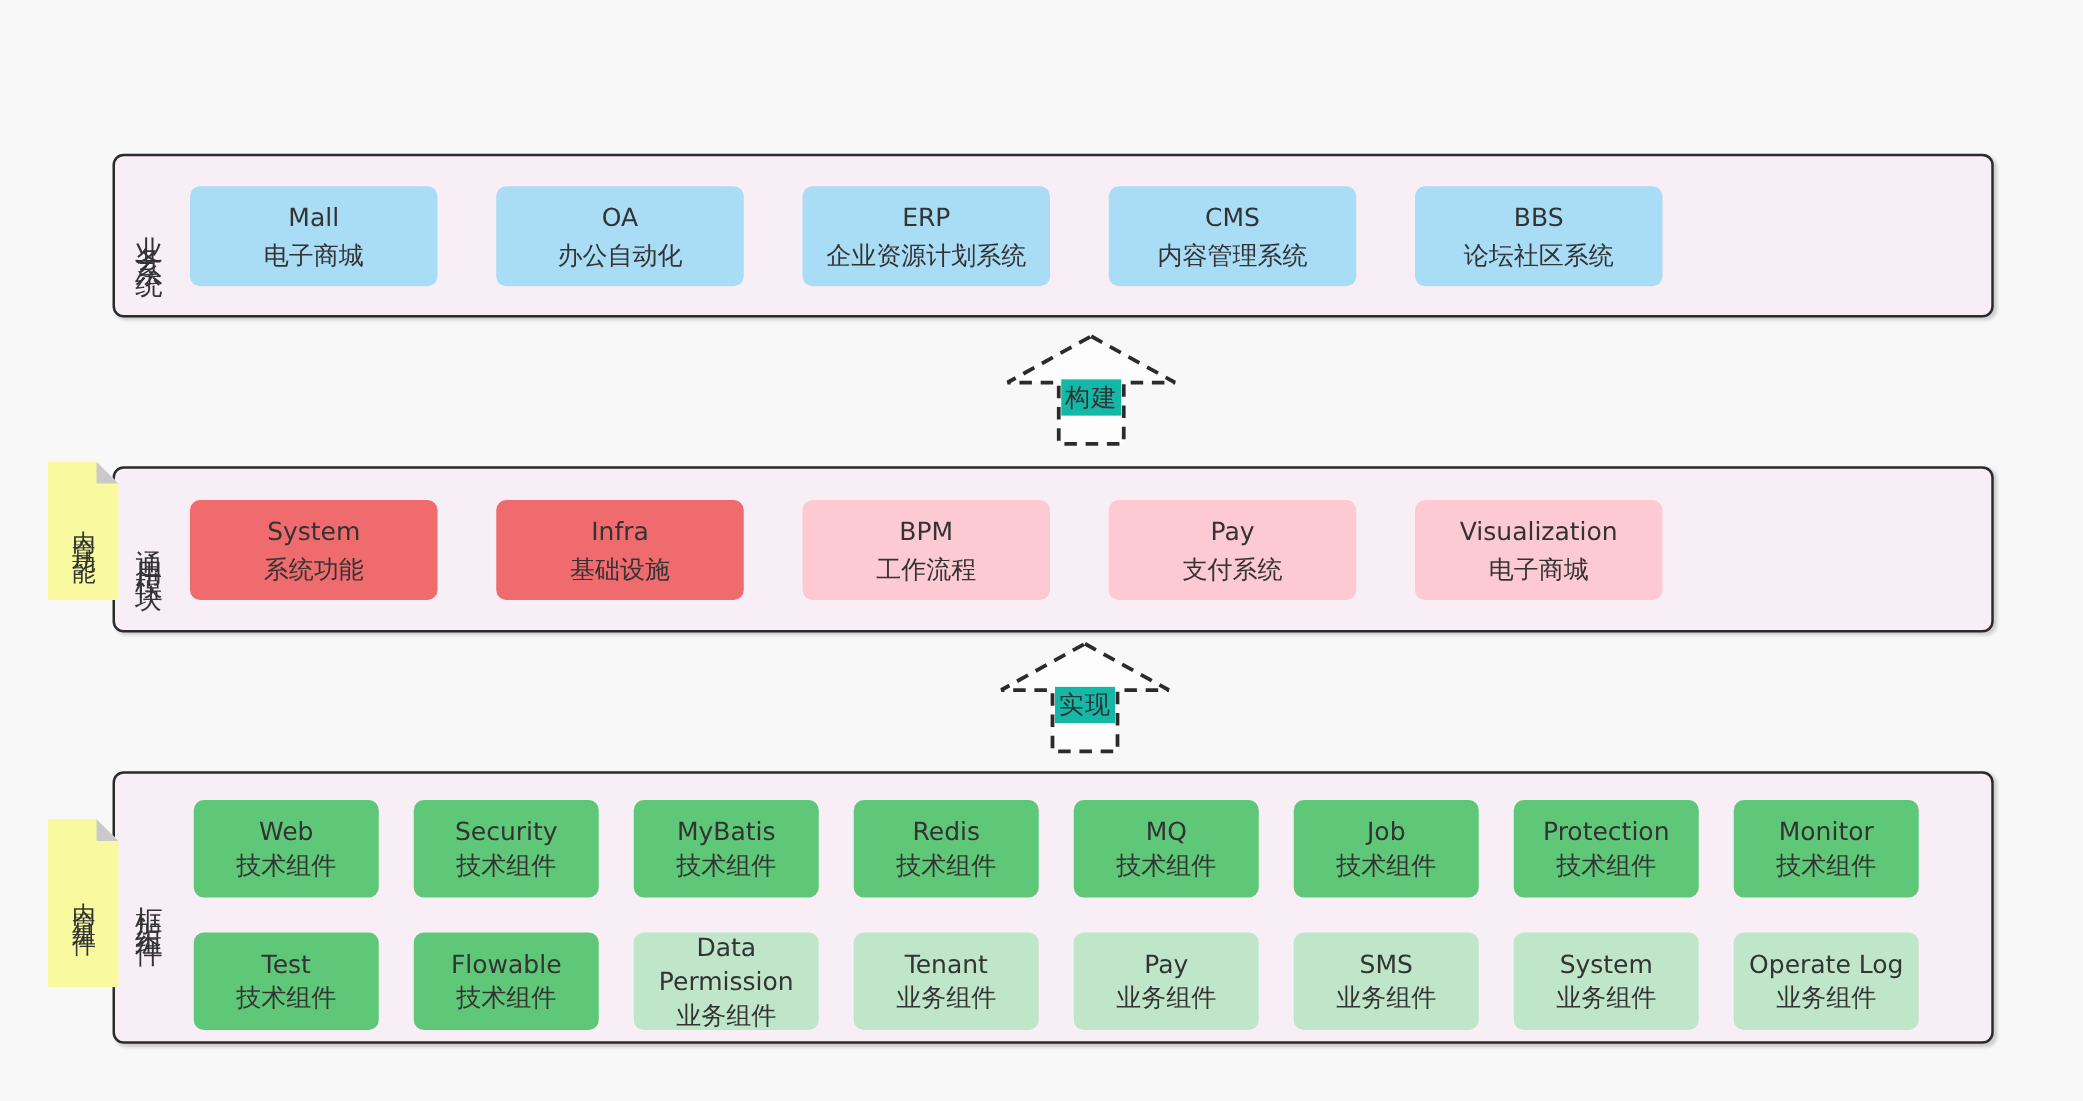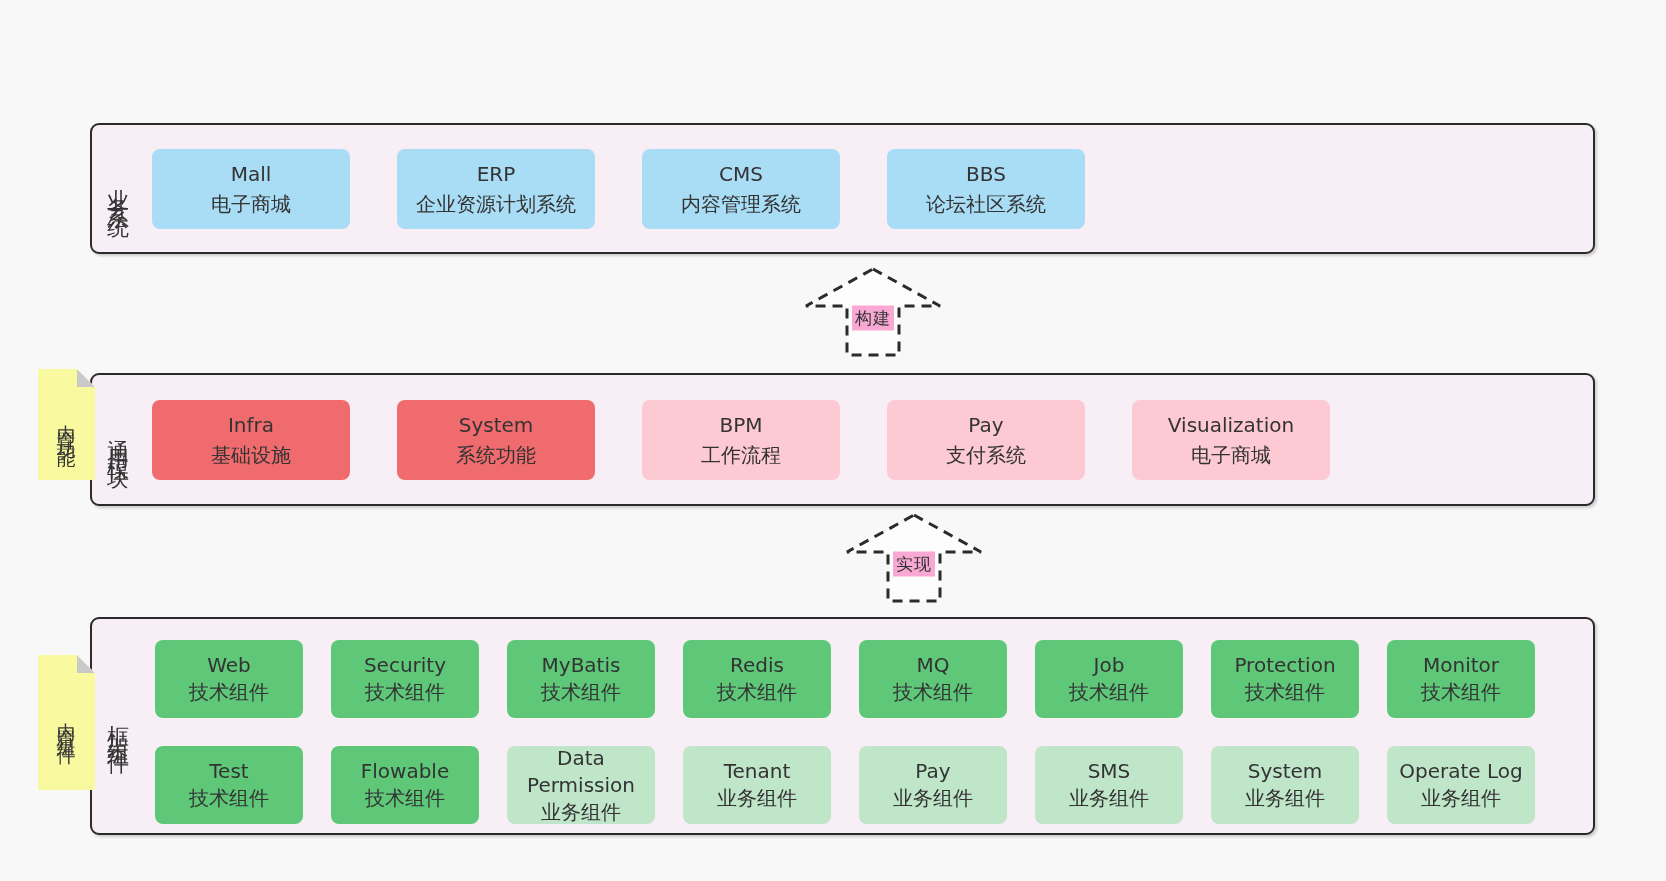--- a/index.html
+++ b/index.html
@@ -41,29 +41,29 @@
   }
   .row-6 .box { width:198px; height:80px; }
   .row-8 .box { width:148px; height:78px; line-height:1.35; }
   .box.blue        { background:var(--blue,#a9dcf5); }
   .box.red         { background:var(--red,#f06b6e); }
   .box.pink        { background:var(--pink,#fdc9d3); }
   .box.green       { background:var(--green,#5ec878); }
   .box.green-light { background:var(--green-light,#bfe6c8); }
   .arrow { position:absolute; width:140px; height:92px; z-index:0; }
   .arrow-build { left:803px; top:266px; }
-  .arrow-impl  { left:844px; top:512px; }
+  .arrow-impl  { left:798px; top:512px; }
   .arrow svg { position:absolute; inset:0; width:100%; height:100%; }
   .arrow-shape {
     fill:#fdfdfd; stroke:var(--container-border,#2b2b2b);
     stroke-width:3; stroke-dasharray:10 7;
   }
   .arrow-label {
     position:absolute; left:50%; top:52px; transform:translate(-50%,-50%);
-    background:#f9a8d4; padding:1px 3px; font-size:17px; letter-spacing:1px;
+    background:#14b8a6; padding:1px 3px; font-size:20px; letter-spacing:1px;
     white-space:nowrap;
   }
   .note {
     position:absolute; left:38px; width:57px; box-sizing:border-box; z-index:2;
     background:var(--note-bg,#f9f9a0);
     display:flex; align-items:center; justify-content:center;
     writing-mode:vertical-rl; text-orientation:upright;
     font-size:19px; letter-spacing:8px; line-height:1;
     clip-path:polygon(0 0, calc(100% - 18px) 0, 100% 18px, 100% 100%, 0 100%);
   }
@@ -81,20 +81,24 @@
 <div class="canvas" style="--page-bg: #f8f8f8; --container-bg: #f8eef6; --container-border: #2b2b2b; --blue: #a9dcf5; --red: #f06b6e; --pink: #fdc9d3; --green: #5ec878; --green-light: #bfe6c8; --note-bg: #f9f9a0; --note-fold: #c9c9c9; --text: #333333;">
 
   <div class="layer layer-business">
     <div class="layer-label">业务系统</div>
     <div class="box-row row-6">
         <div class="box blue">
           <div class="box-title">Mall</div>
           <div class="box-subtitle">电子商城</div>
         </div>
         <div class="box blue">
+          <div class="box-title">OA</div>
+          <div class="box-subtitle">办公自动化</div>
+        </div>
+        <div class="box blue">
           <div class="box-title">ERP</div>
           <div class="box-subtitle">企业资源计划系统</div>
         </div>
         <div class="box blue">
           <div class="box-title">CMS</div>
           <div class="box-subtitle">内容管理系统</div>
         </div>
         <div class="box blue">
           <div class="box-title">BBS</div>
           <div class="box-subtitle">论坛社区系统</div>
@@ -108,26 +112,26 @@
     </svg>
     <span class="arrow-label">构建</span>
   </div>
 
   <div class="note note-functions">内置功能</div>
 
   <div class="layer layer-modules">
     <div class="layer-label">通用模块</div>
     <div class="box-row row-6">
         <div class="box red">
+          <div class="box-title">System</div>
+          <div class="box-subtitle">系统功能</div>
+        </div>
+        <div class="box red">
           <div class="box-title">Infra</div>
           <div class="box-subtitle">基础设施</div>
-        </div>
-        <div class="box red">
-          <div class="box-title">System</div>
-          <div class="box-subtitle">系统功能</div>
         </div>
         <div class="box pink">
           <div class="box-title">BPM</div>
           <div class="box-subtitle">工作流程</div>
         </div>
         <div class="box pink">
           <div class="box-title">Pay</div>
           <div class="box-subtitle">支付系统</div>
         </div>
         <div class="box pink">

